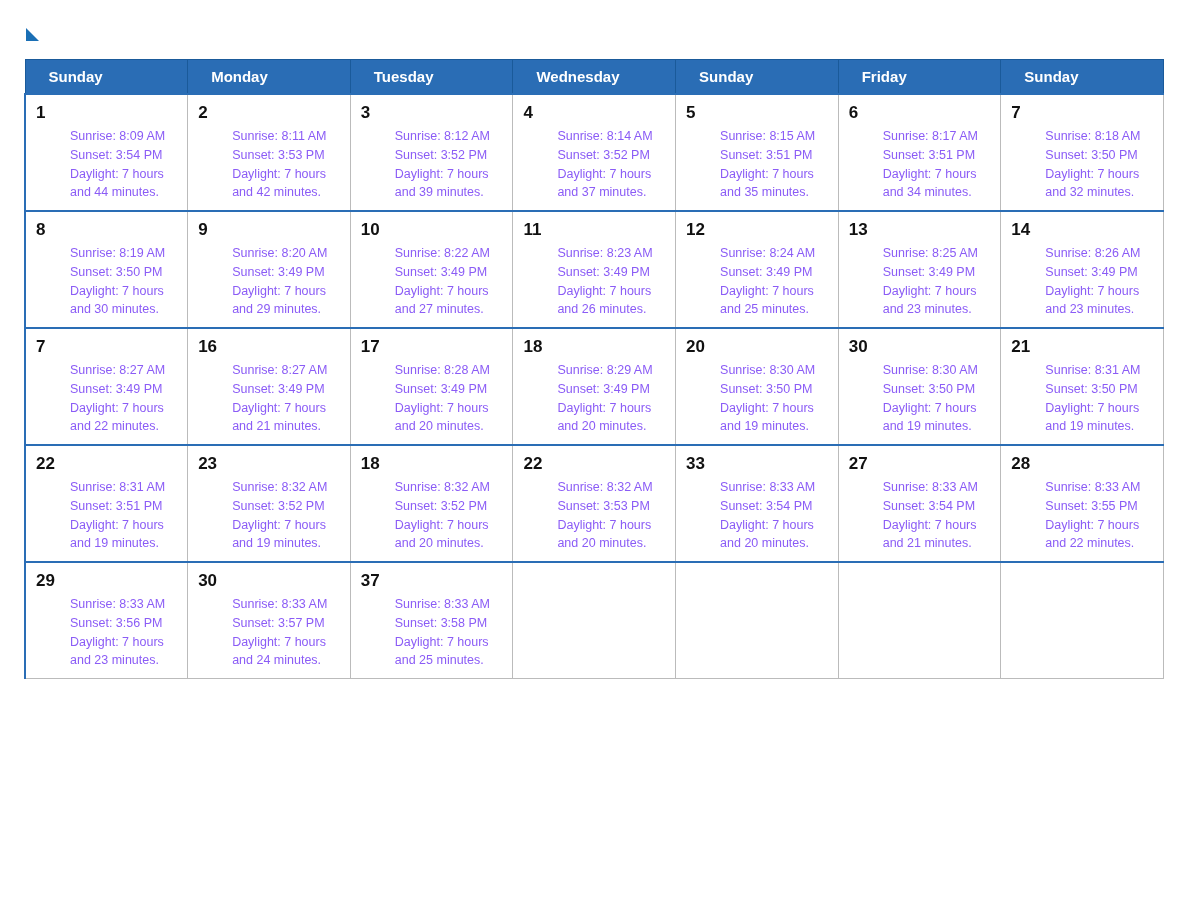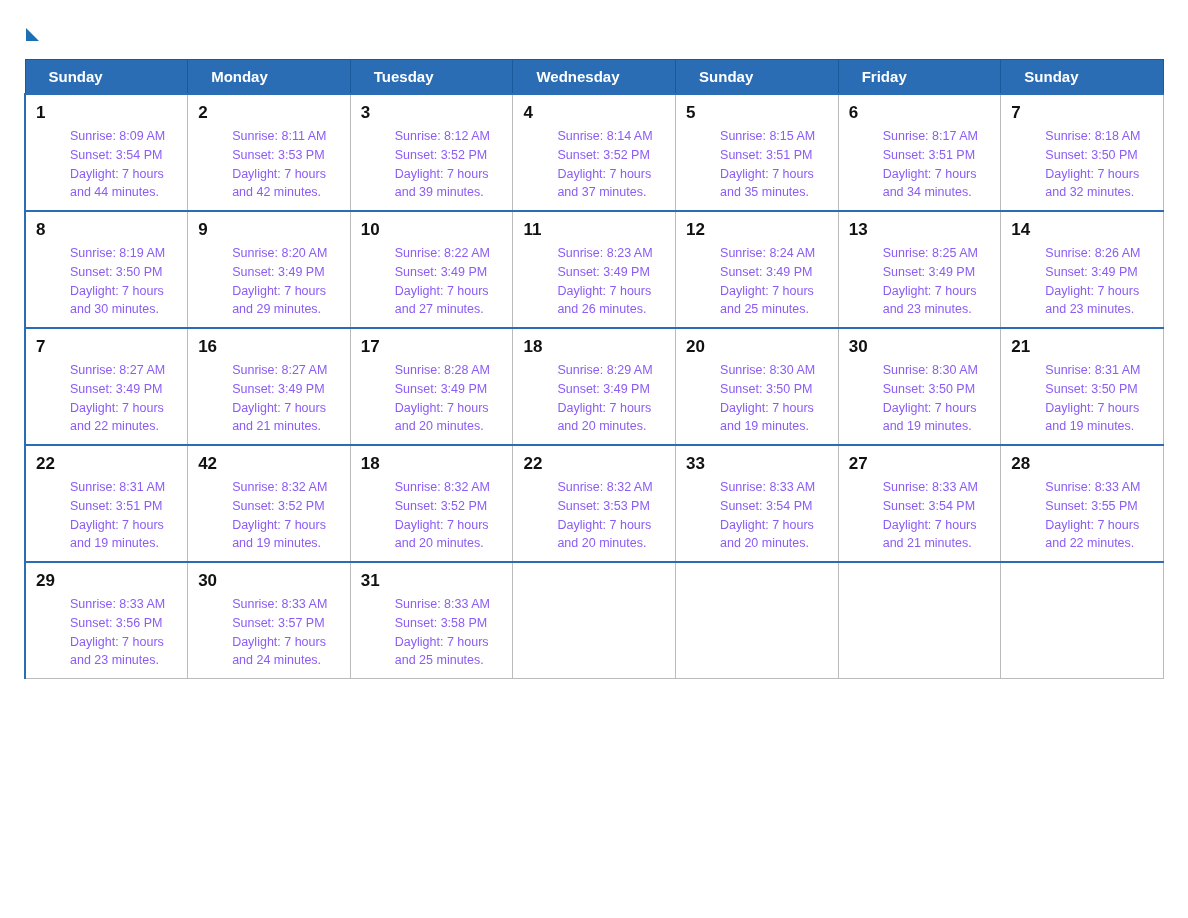--- a/index.html
+++ b/index.html
@@ -221,21 +221,21 @@
           <div class="day-num">21</div>
         <div class="day-info">Sunrise: 8:31 AM<br>Sunset: 3:50 PM<br>Daylight: 7 hours and 19 minutes.</div>
         </td>
       </tr>
       <tr class="week-row">
         <td>
           <div class="day-num">22</div>
         <div class="day-info">Sunrise: 8:31 AM<br>Sunset: 3:51 PM<br>Daylight: 7 hours and 19 minutes.</div>
         </td>
         <td>
-          <div class="day-num">42</div>
+          <div class="day-num">23</div>
         <div class="day-info">Sunrise: 8:32 AM<br>Sunset: 3:52 PM<br>Daylight: 7 hours and 19 minutes.</div>
         </td>
         <td>
           <div class="day-num">18</div>
         <div class="day-info">Sunrise: 8:32 AM<br>Sunset: 3:52 PM<br>Daylight: 7 hours and 20 minutes.</div>
         </td>
         <td>
           <div class="day-num">22</div>
         <div class="day-info">Sunrise: 8:32 AM<br>Sunset: 3:53 PM<br>Daylight: 7 hours and 20 minutes.</div>
         </td>
@@ -255,21 +255,21 @@
       <tr class="week-row">
         <td>
           <div class="day-num">29</div>
         <div class="day-info">Sunrise: 8:33 AM<br>Sunset: 3:56 PM<br>Daylight: 7 hours and 23 minutes.</div>
         </td>
         <td>
           <div class="day-num">30</div>
         <div class="day-info">Sunrise: 8:33 AM<br>Sunset: 3:57 PM<br>Daylight: 7 hours and 24 minutes.</div>
         </td>
         <td>
-          <div class="day-num">31</div>
+          <div class="day-num">37</div>
         <div class="day-info">Sunrise: 8:33 AM<br>Sunset: 3:58 PM<br>Daylight: 7 hours and 25 minutes.</div>
         </td>
         <td class="empty-cell"></td>
         <td class="empty-cell"></td>
         <td class="empty-cell"></td>
         <td class="empty-cell"></td>
       </tr>
     </tbody>
 </table>
 

